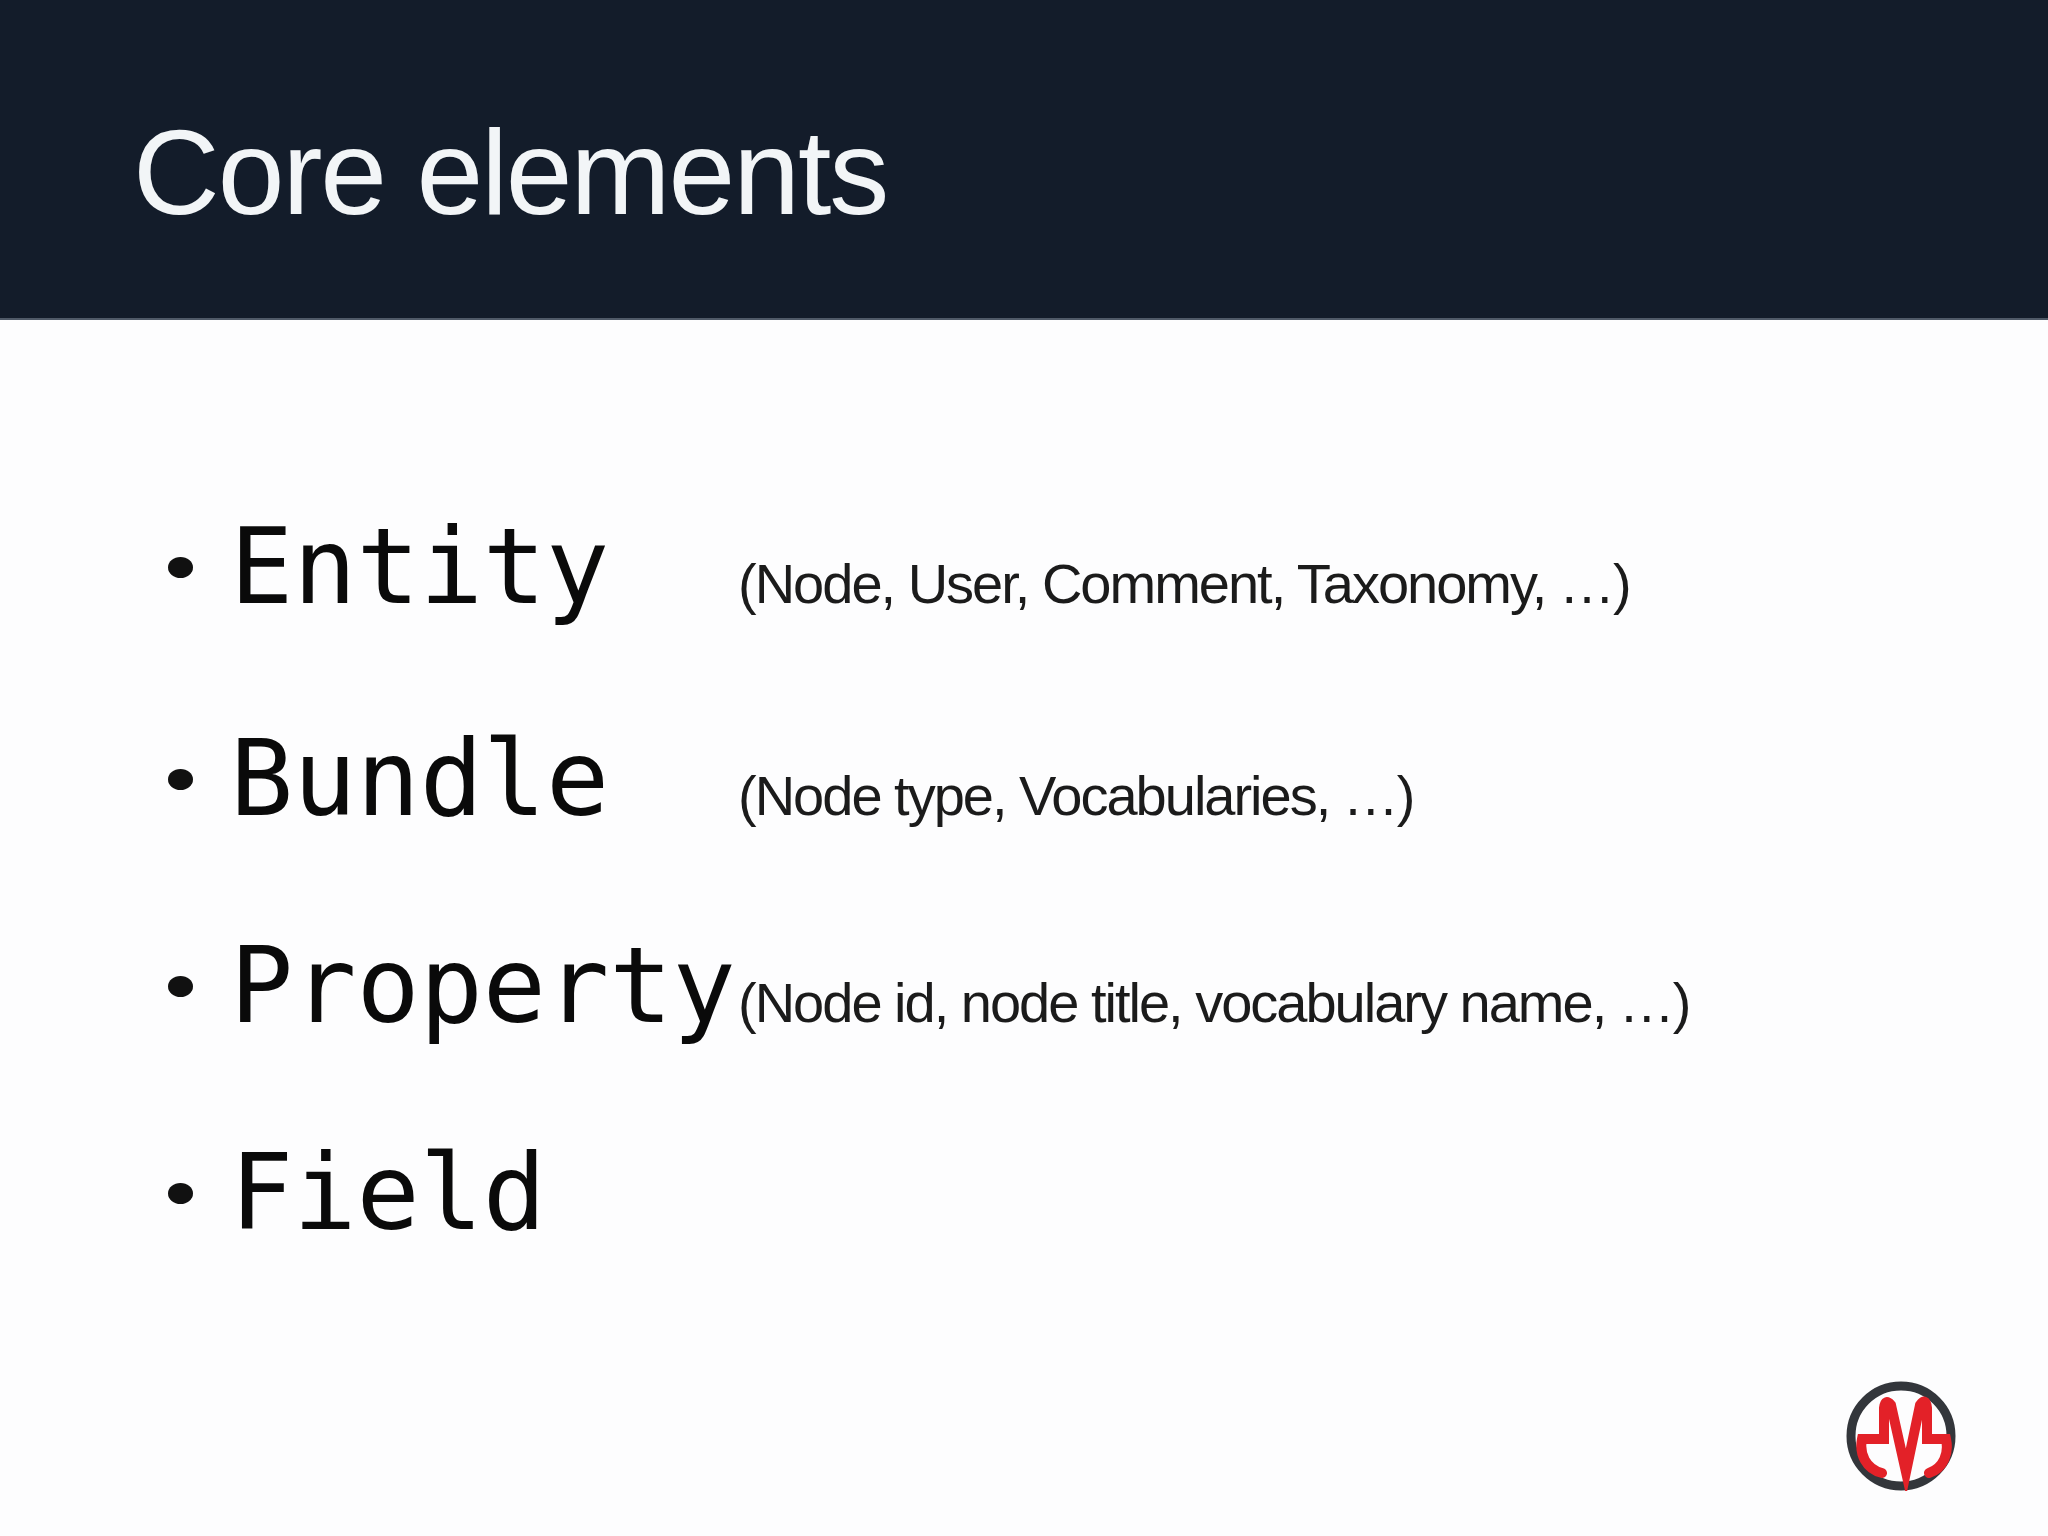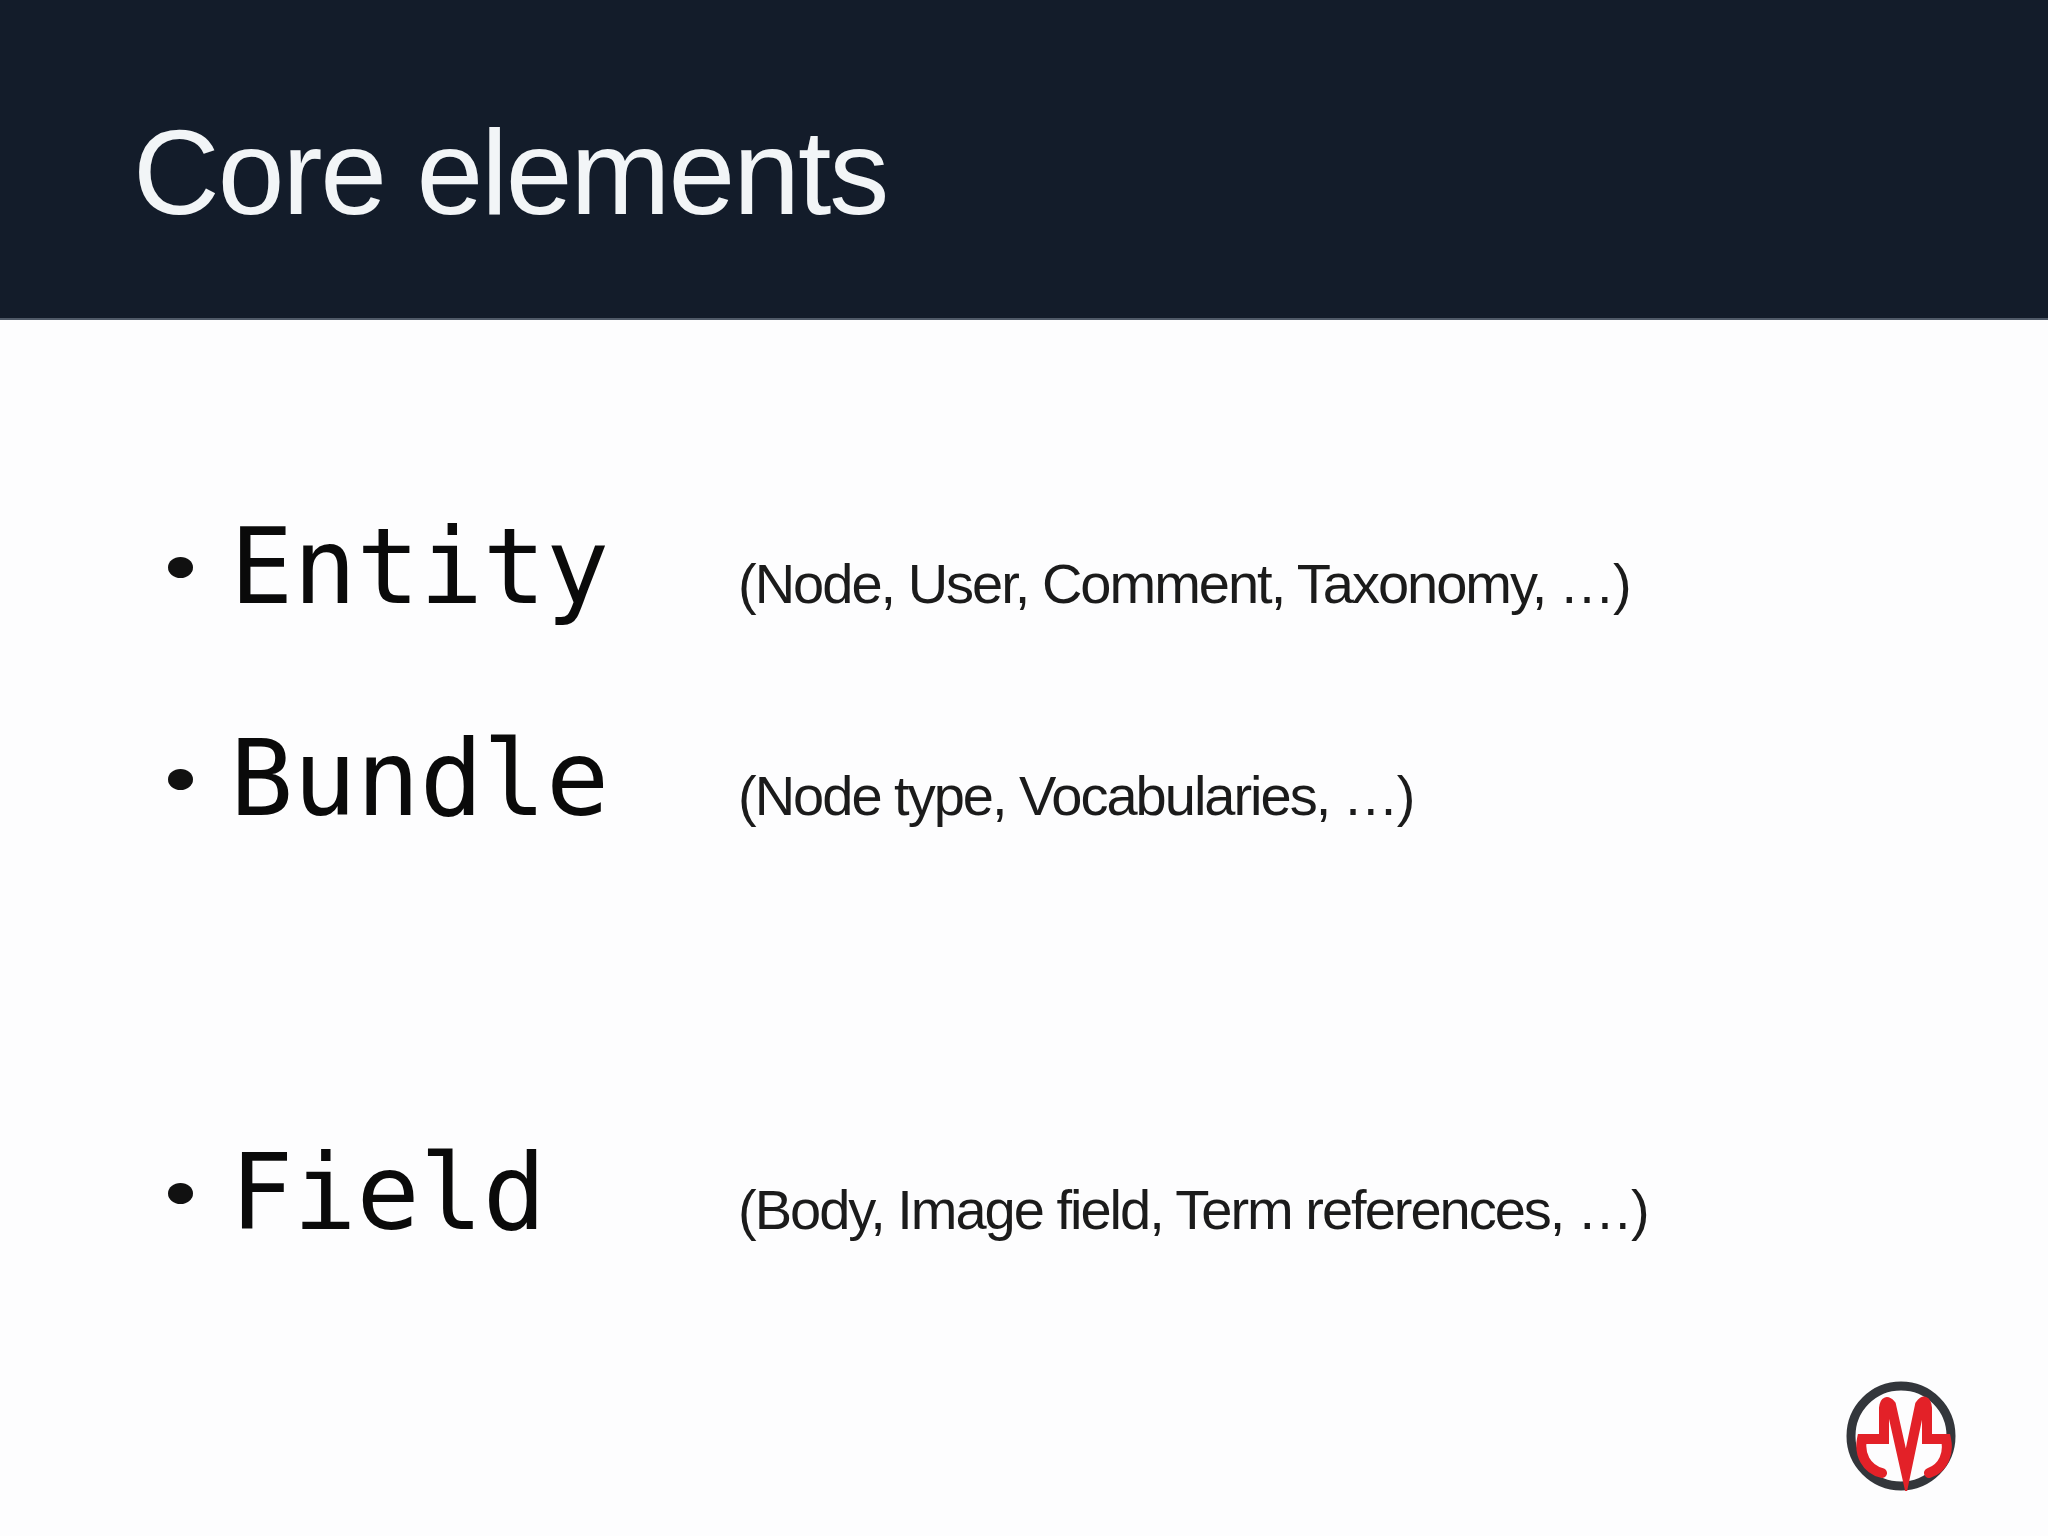--- a/index.html
+++ b/index.html
@@ -104,27 +104,33 @@
   </div>
 
   <div class="bullet-row row-1">
     <span class="bullet-dot"></span>
     <div class="term-box">
       <span class="term">Entity</span>
     </div>
     <span class="desc">(Node, User, Comment, Taxonomy, …)</span>
   </div>
 
+  <div class="bullet-row row-3">
+    <span class="bullet-dot"></span>
+    <div class="term-box">
+      <span class="term">Property</span>
+    </div>
+    <span class="desc">(Node id, node title, vocabulary name, …)</span>
+  </div>
 
   <div class="bullet-row row-4">
     <span class="bullet-dot"></span>
     <div class="term-box">
       <span class="term">Field</span>
     </div>
-    <span class="desc">(Body, Image field, Term references, …)</span>
   </div>
 
   <svg class="logo" viewBox="0 0 110 110" aria-hidden="true">
     <circle class="logo-ring" cx="55" cy="55" r="50"></circle>
     <path class="logo-glyph" d="M 36,92
              C 20,88 13,73 16,58
              L 38,58
              L 38,27
              Q 39,17 45,24
              L 60,91

